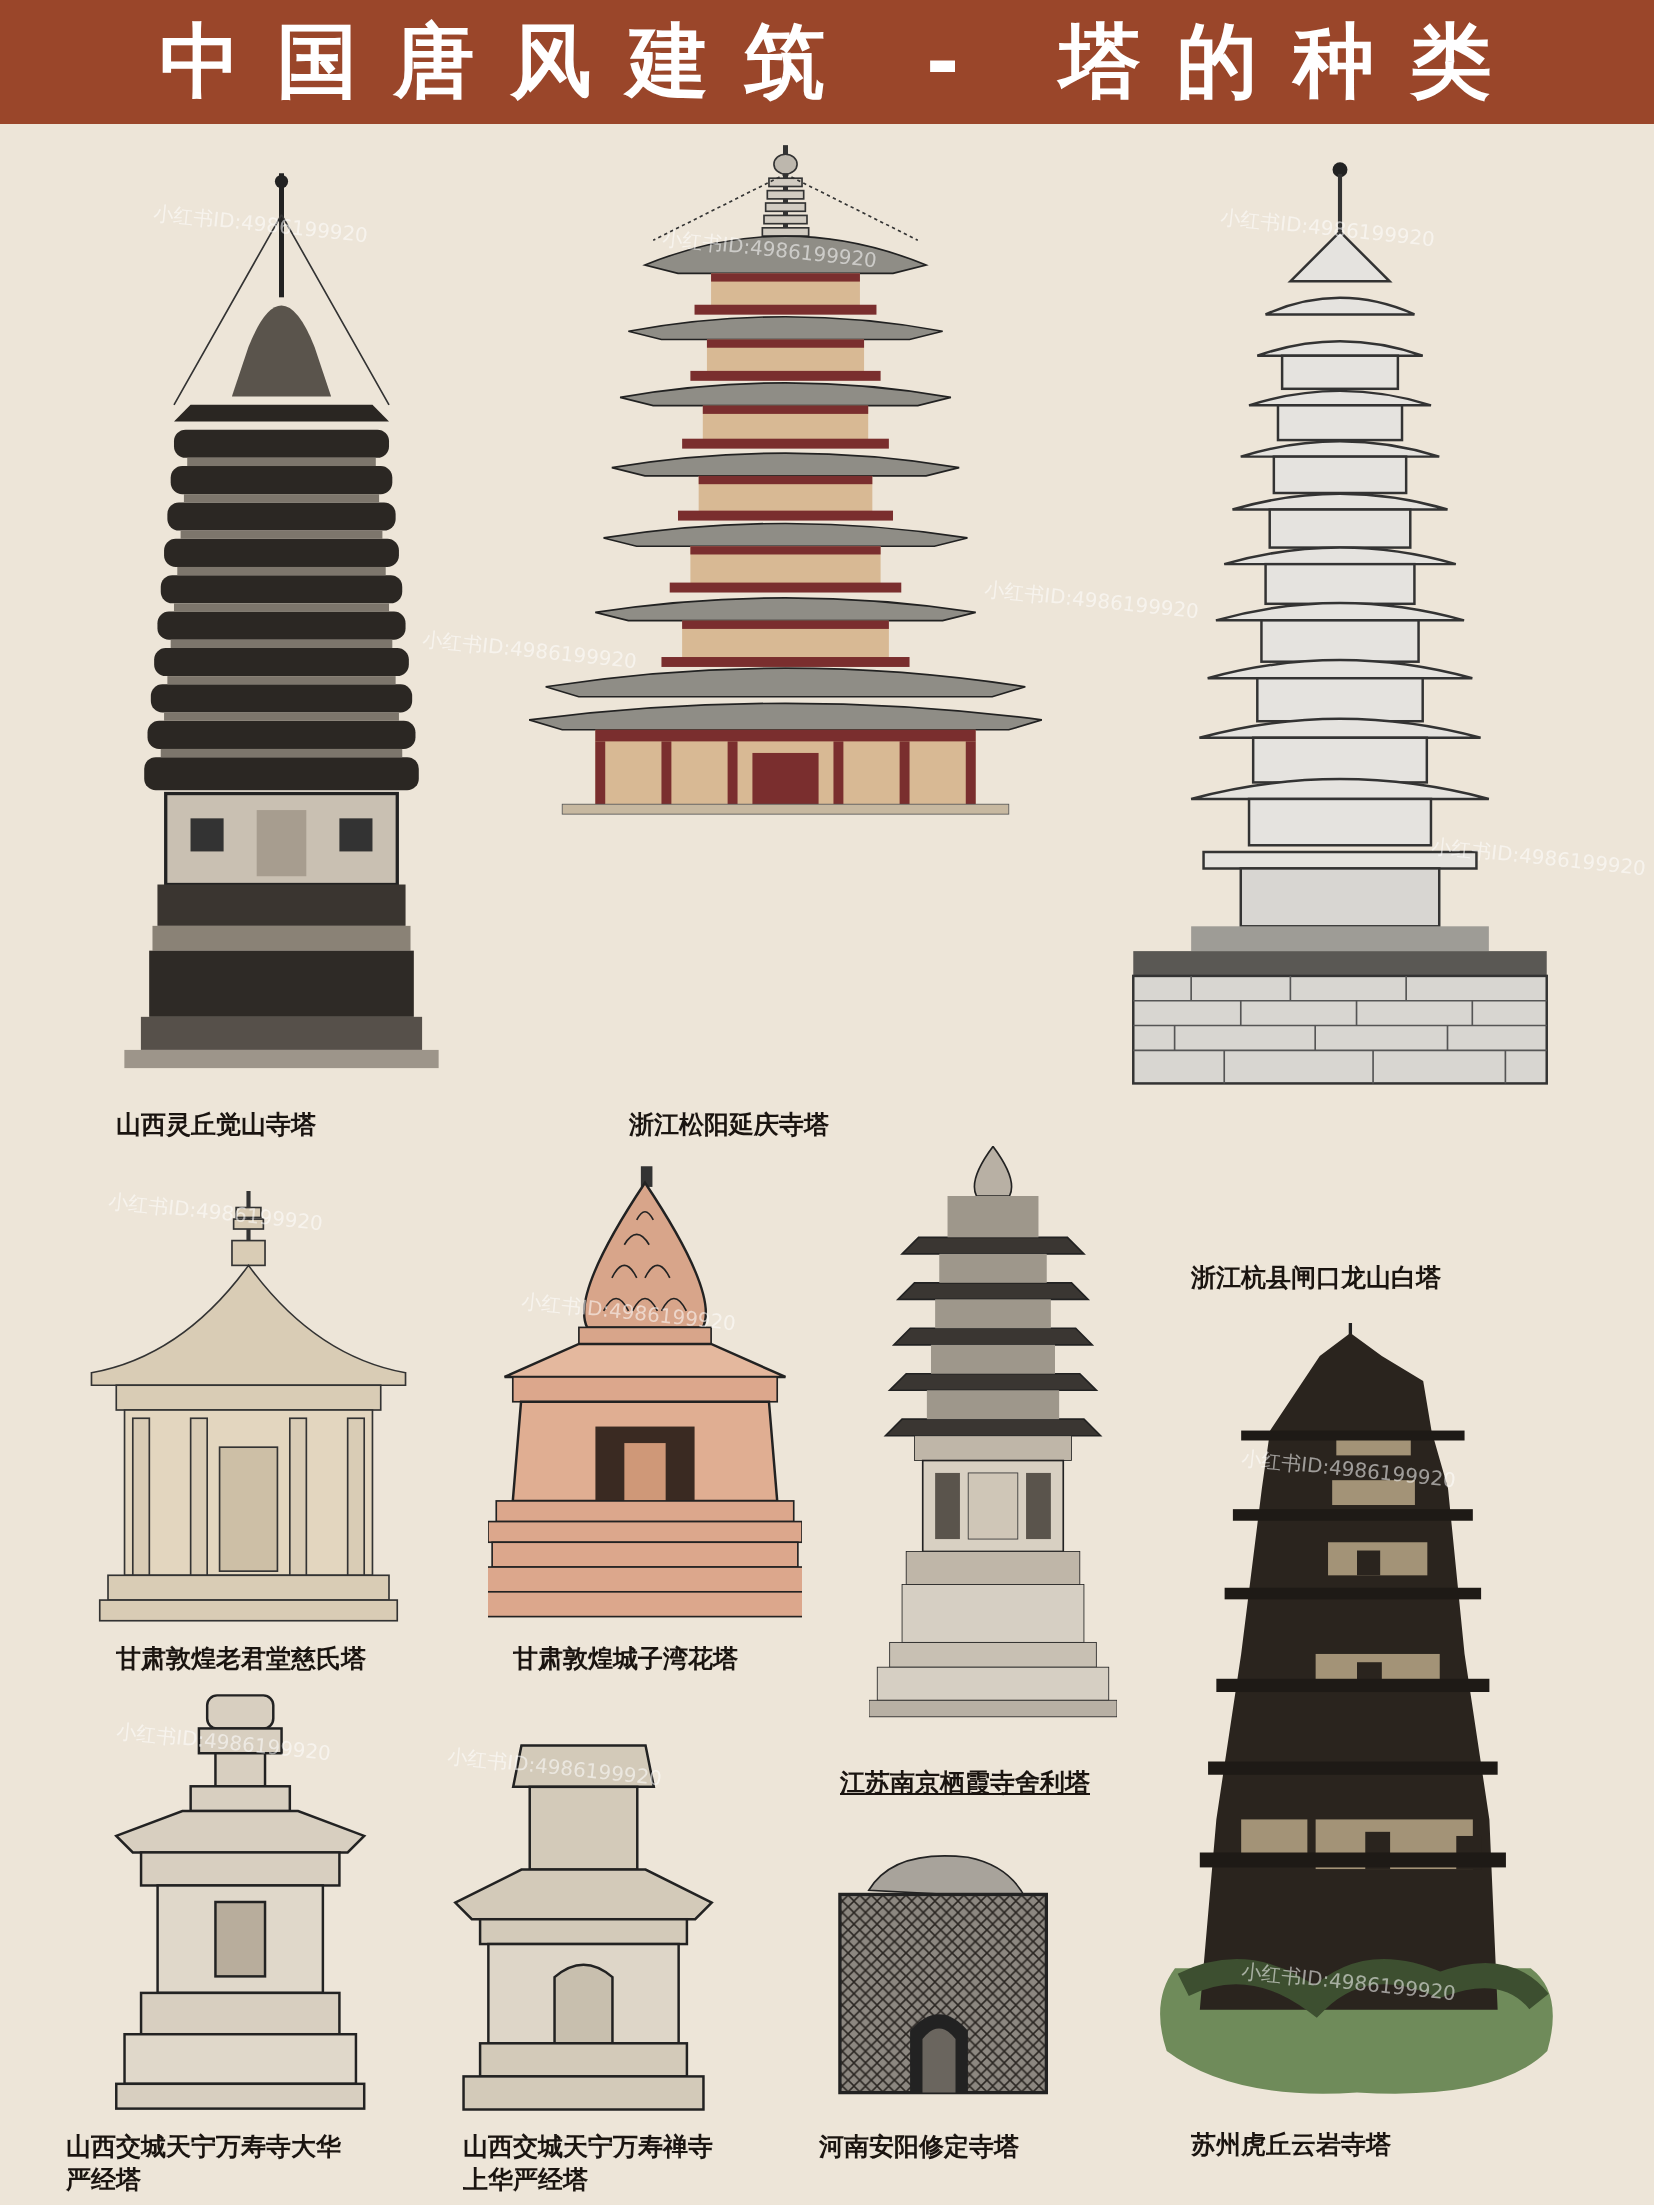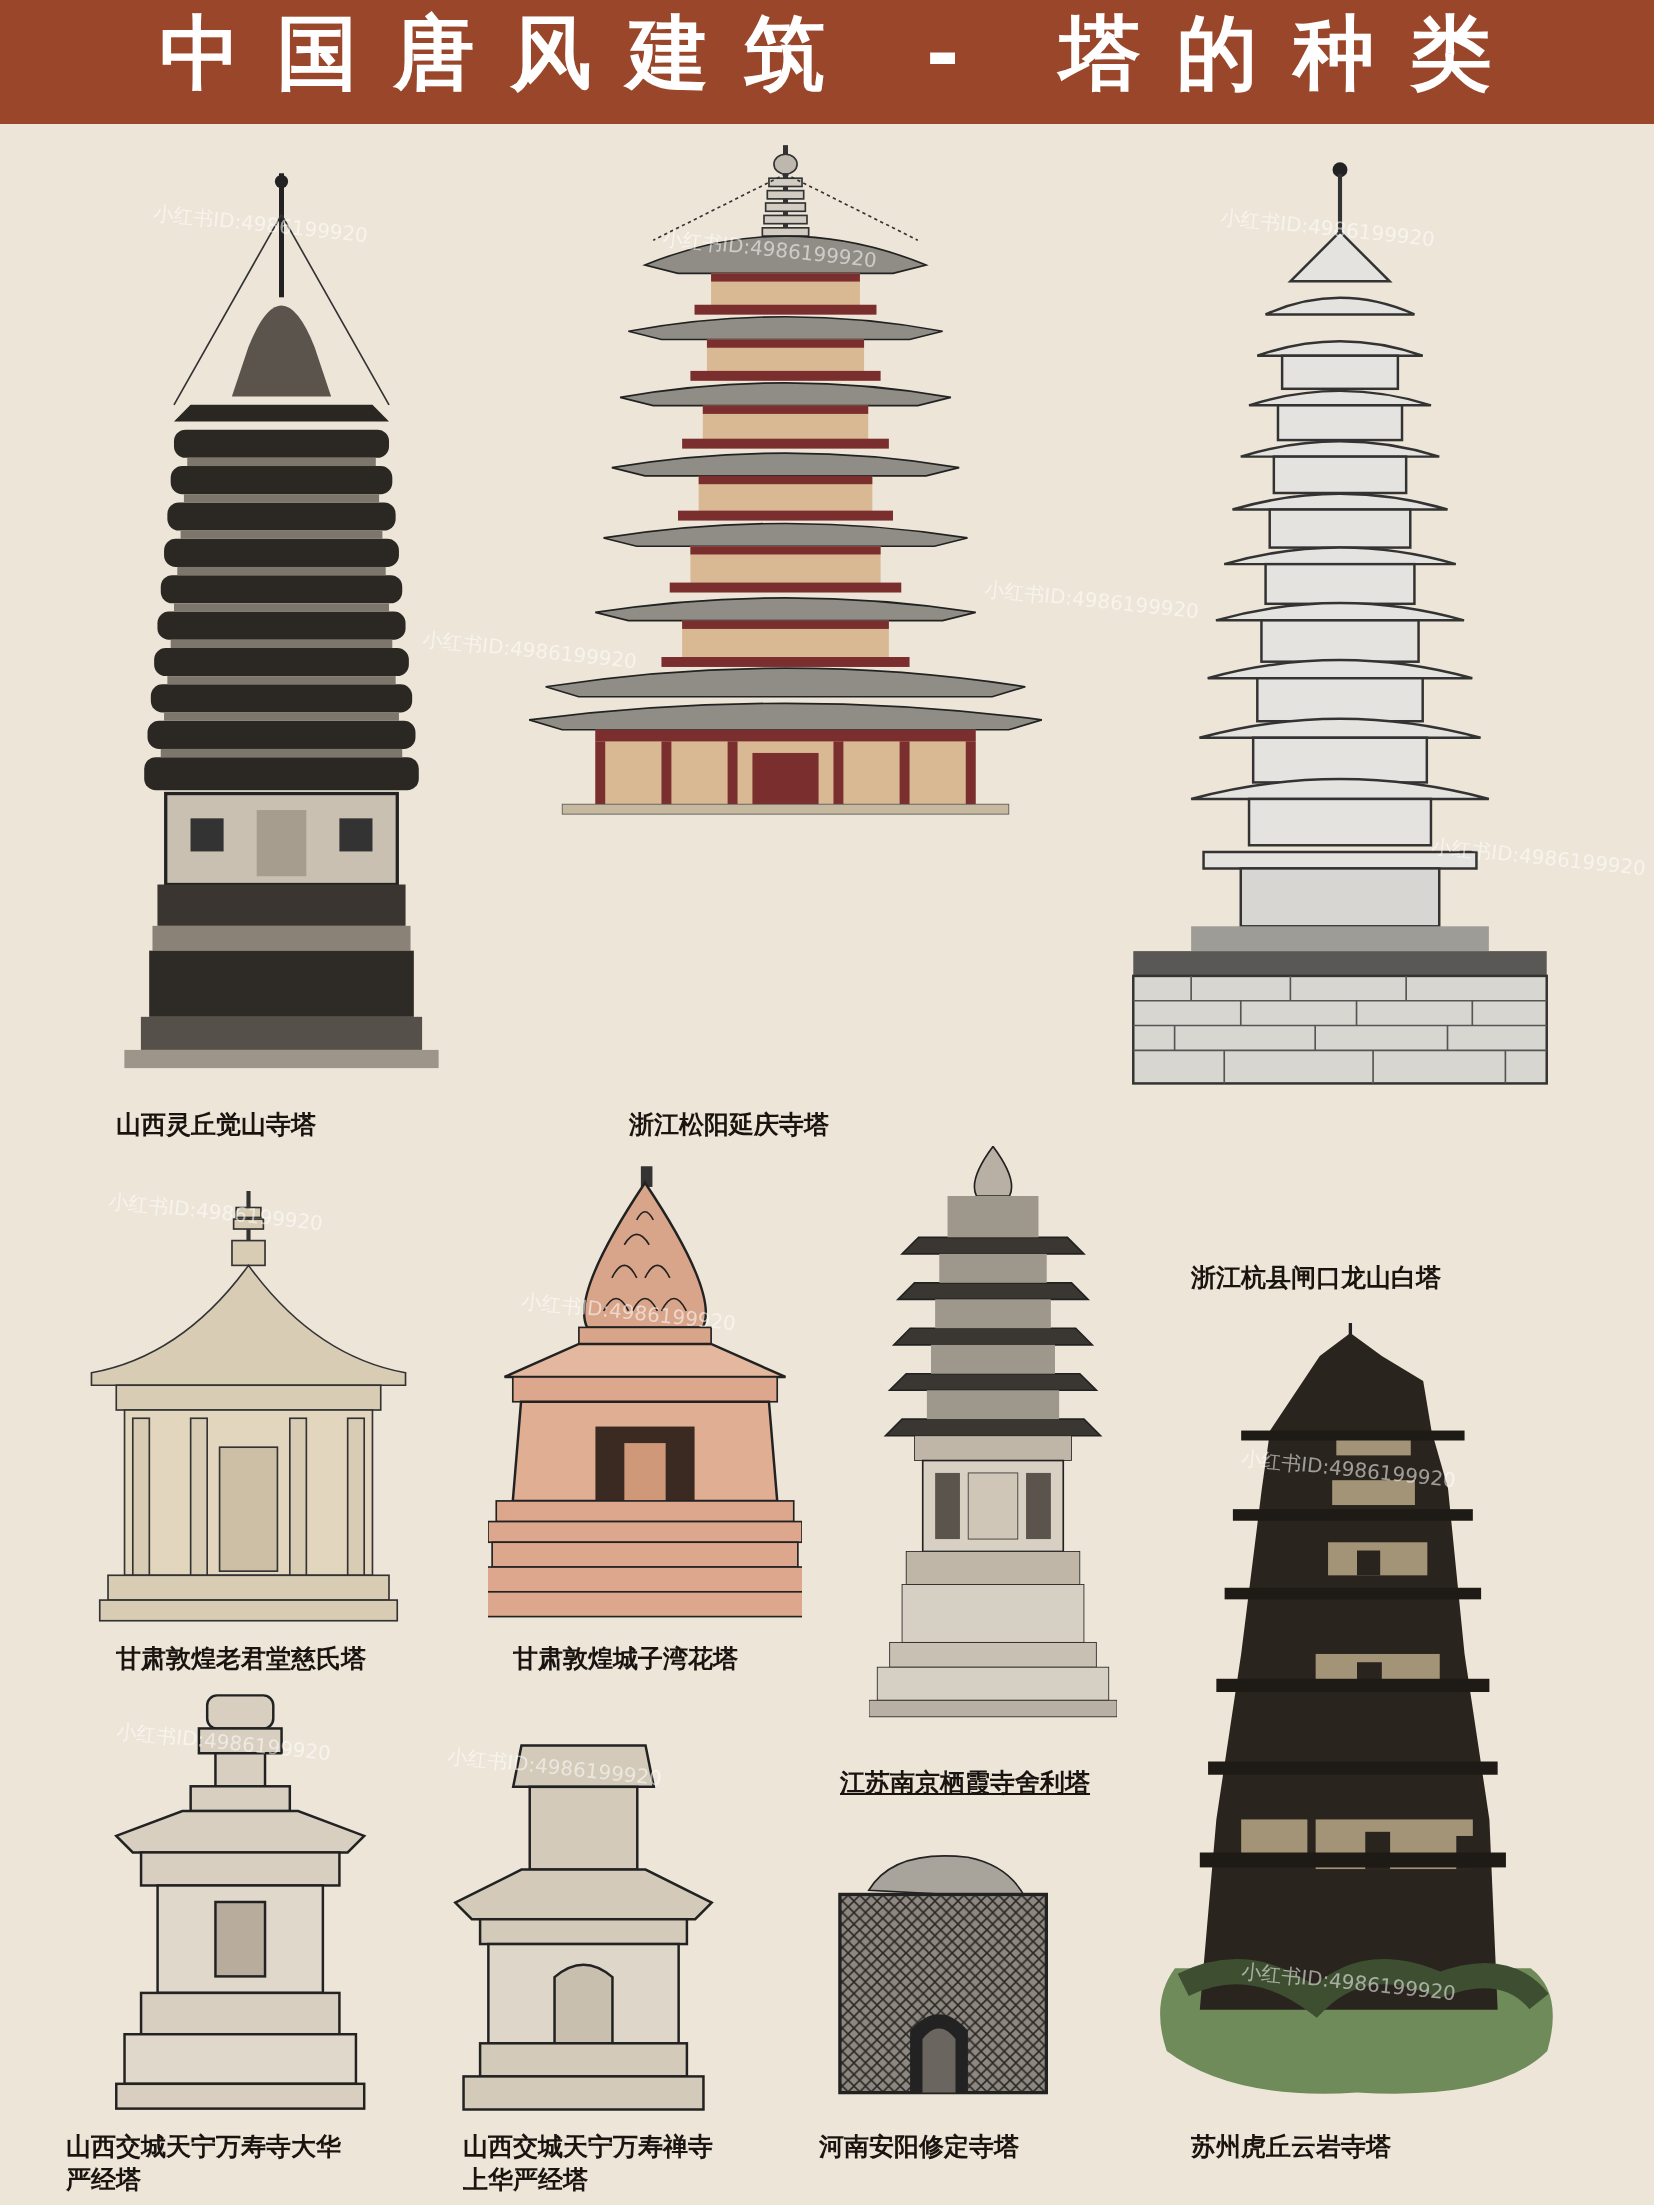--- a/index.html
+++ b/index.html
@@ -1,17 +1,17 @@
 <!DOCTYPE html>
 <html style="font-size:13.2px"><head>
 <meta charset="utf-8">
 <style>
   html,body{margin:0;padding:0;}
   body{width:1654px;height:2205px;background:#ede5d8;position:relative;overflow:hidden;font-family:"DejaVu Serif","Liberation Serif",serif;}
-  .title-bar{position:absolute;left:0;top:0;width:1654px;height:124px;background:#9a462a;display:flex;align-items:flex-start;justify-content:center;}
+  .title-bar{position:absolute;left:0;top:0;width:1654px;height:124px;background:#9a462a;display:flex;align-items:center;justify-content:center;}
   .title-text{color:#ffffff;font-size:81px;font-weight:bold;letter-spacing:36px;font-family:"DejaVu Sans","Liberation Sans",sans-serif;padding-left:33px;}
   .fig{position:absolute;}
   .fig svg{position:absolute;left:0;top:0;}
   .cap{position:absolute;font-size:25px;font-weight:bold;color:#1a1410;line-height:33px;white-space:nowrap;font-family:"DejaVu Serif","Liberation Serif",serif;}
   .wm{position:absolute;color:rgba(255,255,255,0.55);font-size:20px;font-family:"DejaVu Sans","Liberation Sans",sans-serif;transform:rotate(6deg);white-space:nowrap;}
 </style>
 </head>
 <body>
 
 <div class="title-bar">
@@ -274,21 +274,21 @@
       <rect x="110" y="130" width="270" height="12"></rect>
         <rect x="100" y="225" width="290" height="14"></rect>
       <rect x="90" y="320" width="310" height="14"></rect>
         <rect x="80" y="430" width="330" height="16"></rect>
       <rect x="70" y="530" width="350" height="16"></rect>
         <rect x="60" y="640" width="370" height="18"></rect>
     </g>
     <path d="M40 800 Q120 760 200 820 Q260 760 350 800 Q430 770 470 820" fill="none" stroke="#3d4f30" stroke-width="30"></path>
   </svg>
 </div>
-<div class="cap" style="left:1191px;top:2130px;width:281px;">苏州虎丘云岩寺塔</div>
+<div class="cap" style="left:1191px;top:2130px;width:281px;font-family:Liberation Mono, monospace;">苏州虎丘云岩寺塔</div>
 
 <div class="fig" style="left:108px;top:1687px;width:281px;height:430px;">
   <svg width="281" height="430" viewBox="0 0 340 520">
     <g fill="#d8cfc0" stroke="#222" stroke-width="3">
       <rect x="120" y="10" width="80" height="40" rx="12"></rect>
       <rect x="110" y="50" width="100" height="30"></rect>
       <rect x="130" y="80" width="60" height="40"></rect>
       <rect x="100" y="120" width="120" height="30"></rect>
       <path d="M10 180 L90 150 L230 150 L310 180 L290 200 L30 200 Z"></path>
       <rect x="40" y="200" width="240" height="40"></rect>

